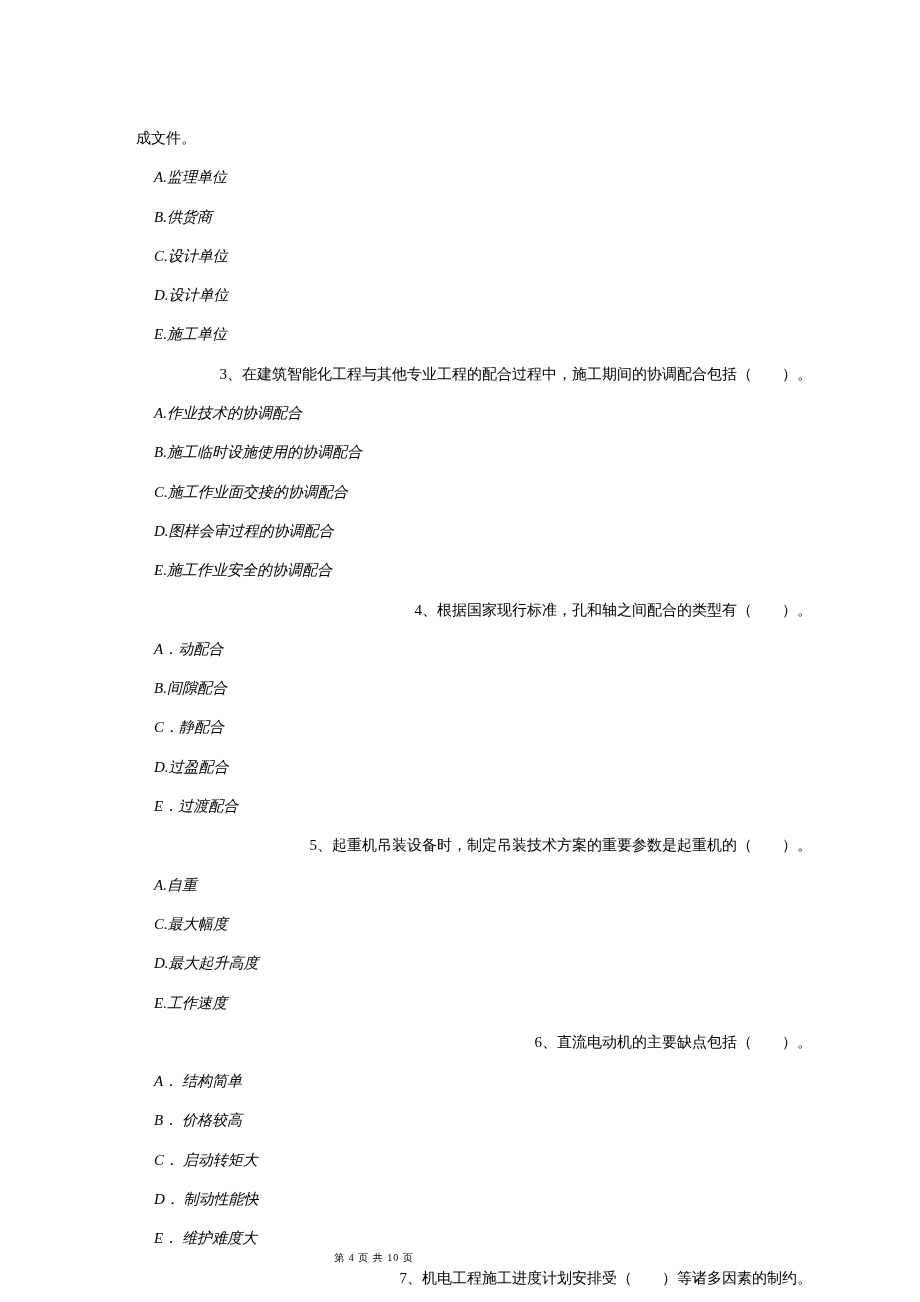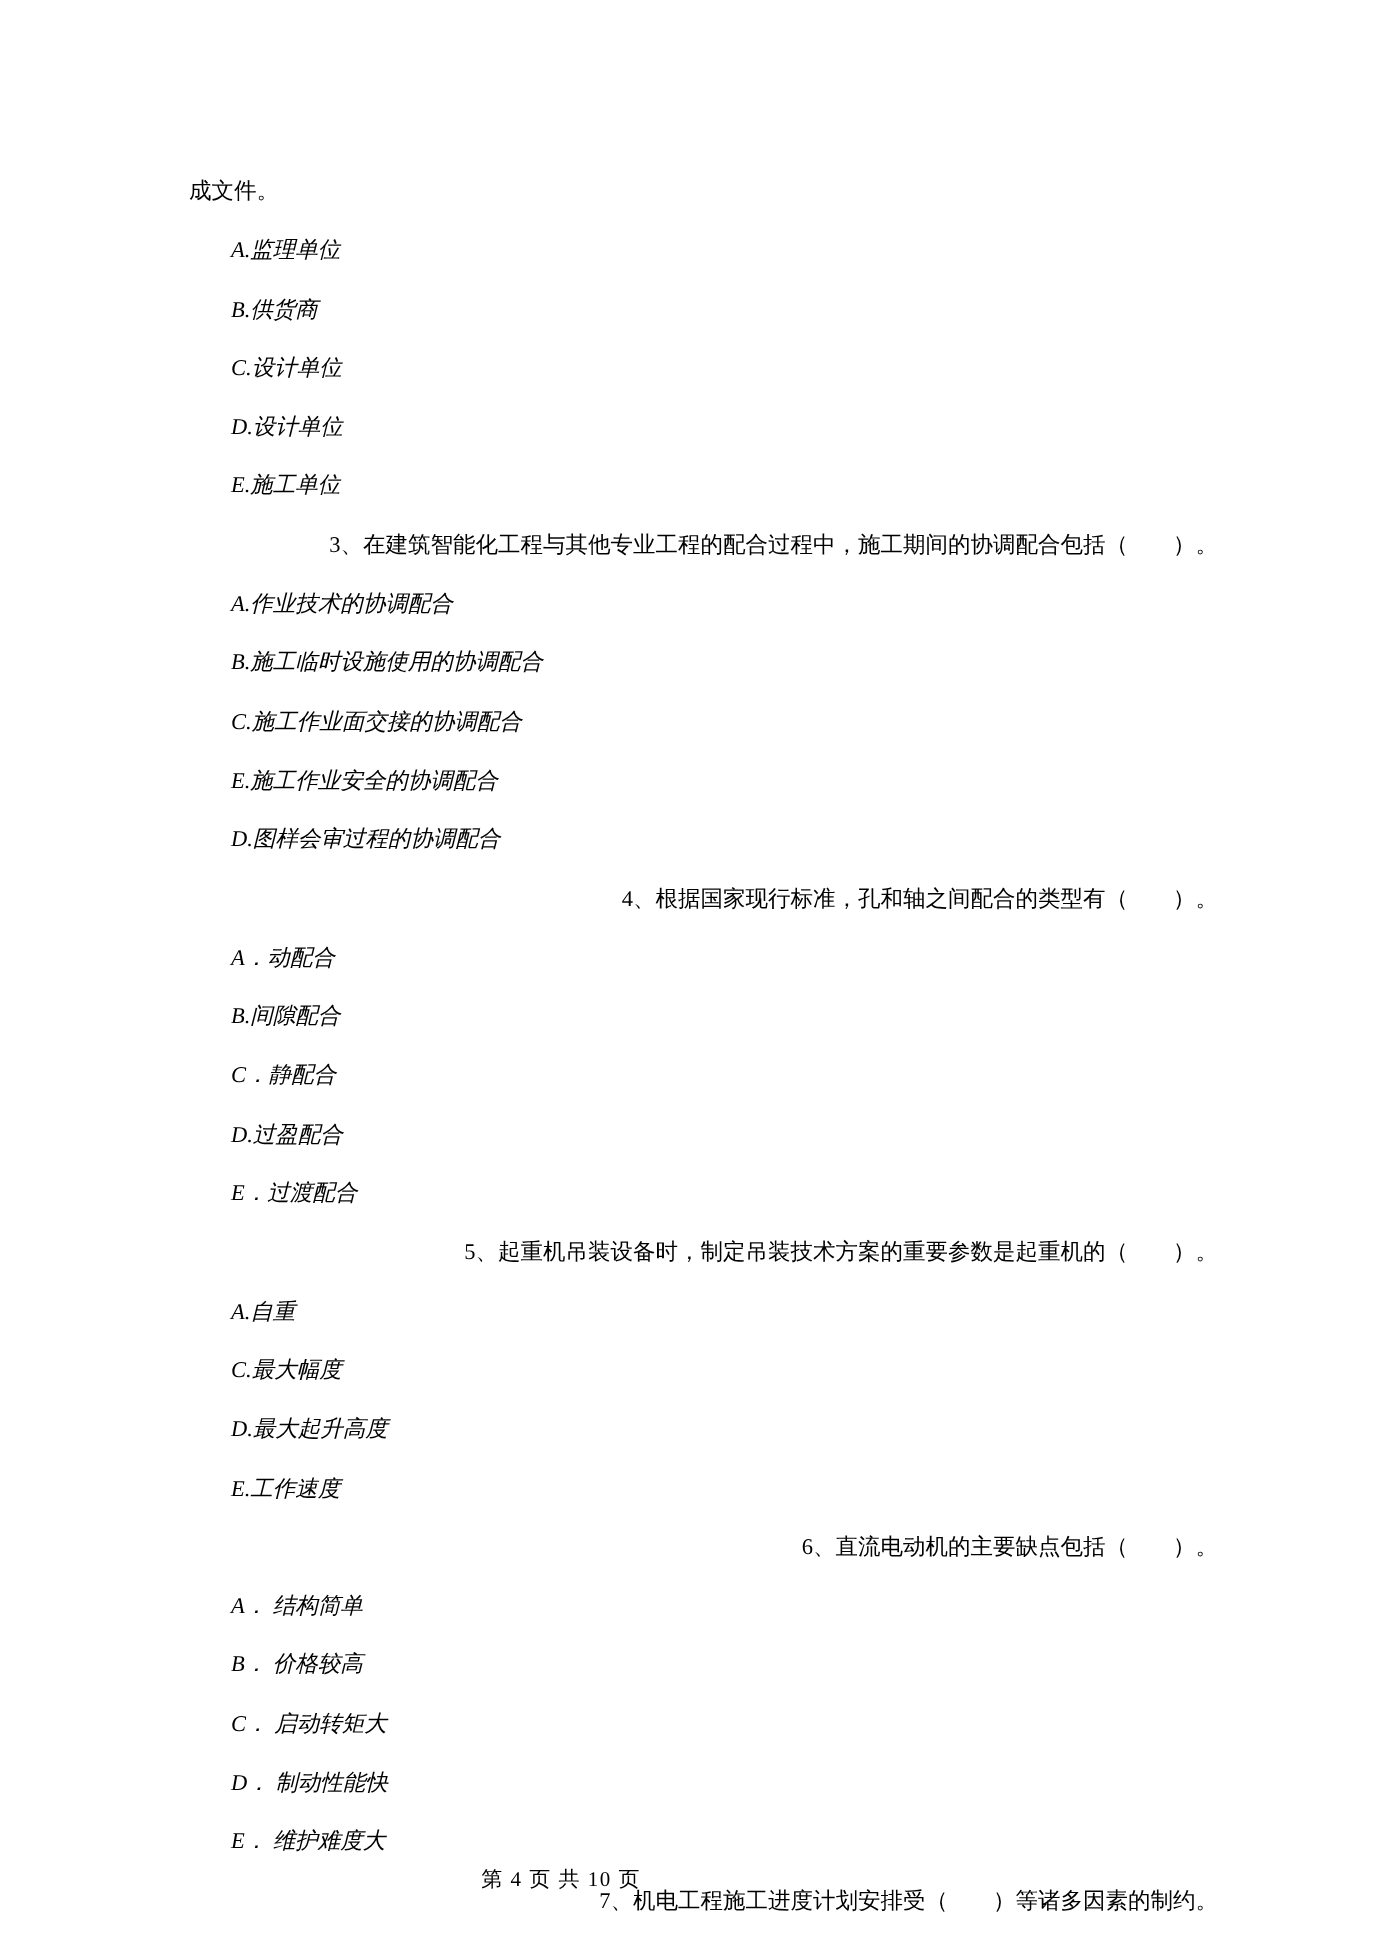--- a/index.html
+++ b/index.html
@@ -17,37 +17,37 @@
     color: #000;
     line-height: 1.62;
   }
   .content {
     position: absolute;
     top: 112px;
     left: 122px;
     width: 690px;
   }
   .frag-line {
-    margin: 4px;
+    margin: 14px;
   }
   .opt {
     padding-left: 32px;
     font-style: italic;
   }
   .qline {
     margin: 0;
     text-align: right;
   }
   .footer {
     position: absolute;
     bottom: 36px;
     left: 0;
     width: 748px;
     text-align: center;
-    font-size: 14px;
+    font-size: 10px;
     letter-spacing: 1px;
     font-family: Liberation Serif, serif;
   }
 </style>
 </head>
 <body>
 
 <div class="page">
   <div class="content">
 
@@ -55,22 +55,22 @@
     <p class="opt">A.监理单位</p>
     <p class="opt">B.供货商</p>
     <p class="opt">C.设计单位</p>
     <p class="opt">D.设计单位</p>
     <p class="opt">E.施工单位</p>
 
     <p class="qline"><span>3、</span><span>在建筑智能化工程与其他专业工程的配合过程中，施工期间的协调配合包括（　　）。</span></p>
     <p class="opt">A.作业技术的协调配合</p>
     <p class="opt">B.施工临时设施使用的协调配合</p>
     <p class="opt">C.施工作业面交接的协调配合</p>
+    <p class="opt">D.图样会审过程的协调配合</p>
     <p class="opt">E.施工作业安全的协调配合</p>
-    <p class="opt">D.图样会审过程的协调配合</p>
 
     <p class="qline"><span>4、</span><span>根据国家现行标准，孔和轴之间配合的类型有（　　）。</span></p>
     <p class="opt">A．动配合</p>
     <p class="opt">B.间隙配合</p>
     <p class="opt">C．静配合</p>
     <p class="opt">D.过盈配合</p>
     <p class="opt">E．过渡配合</p>
 
     <p class="qline"><span>5、</span><span>起重机吊装设备时，制定吊装技术方案的重要参数是起重机的（　　）。</span></p>
     <p class="opt">A.自重</p>

